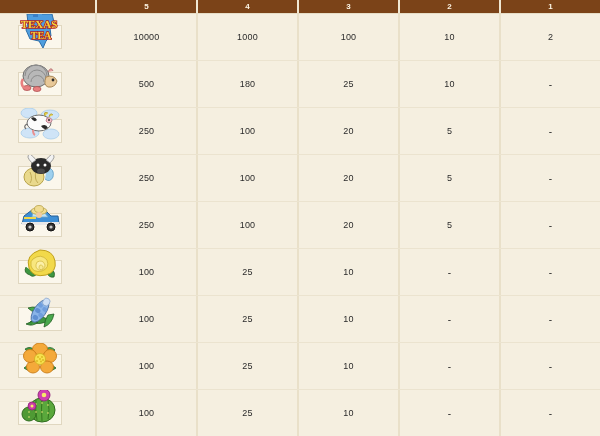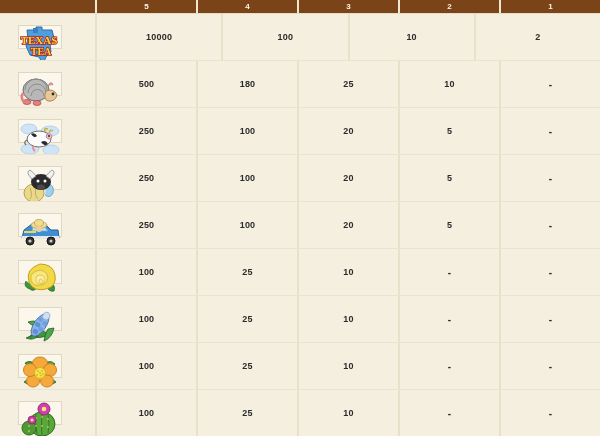--- a/index.html
+++ b/index.html
@@ -74,35 +74,35 @@
   .cell:last-child { border-right: none; }
 
   .cell-sym {
     border-right: 2px solid #e9e0c9;
     justify-content: flex-start;
     padding-left: 18px;
   }
 
   .value {
     font-size: 9px;
-    font-weight: bold;
+    font-weight: normal;
     color: #2b2b2b;
     letter-spacing: 0.2px;
   }
   .value.dash { font-size: 10px; color: #2b2b2b; }
 
   
   .sym-tile {
     width: 44px;
     height: 24px;
     background: #fbf7ec;
     border: 1px solid #e0d7c0;
     box-sizing: border-box;
     display: flex;
-    align-items: flex-start;
+    align-items: flex-end;
     justify-content: center;
     position: relative;
   }
   .sym-tile svg { display: block; }
 </style>
 </head>
 <body>
 
 <div id="paytable">
 
@@ -125,20 +125,23 @@
             <rect x="14" y="2" width="5" height="5" fill="#3b7fc4"></rect>
             <g>
               <text x="20" y="18" font-family="Liberation Serif, serif" font-size="11" font-weight="bold" fill="#f6d53a" stroke="#b02020" stroke-width="1.6" paint-order="stroke" text-anchor="middle">TEXAS</text>
               <text x="22" y="29" font-family="Liberation Serif, serif" font-size="10" font-weight="bold" fill="#f6d53a" stroke="#b02020" stroke-width="1.6" paint-order="stroke" text-anchor="middle">TEA</text>
             </g>
           </svg>
         </div>
       </div>
       <div class="cell col-val">
           <span class="value">10000</span>
+        </div>
+      <div class="cell col-val">
+          <span class="value">1000</span>
         </div>
       <div class="cell col-val">
           <span class="value">100</span>
         </div>
       <div class="cell col-val">
           <span class="value">10</span>
         </div>
       <div class="cell col-val">
           <span class="value">2</span>
         </div>

